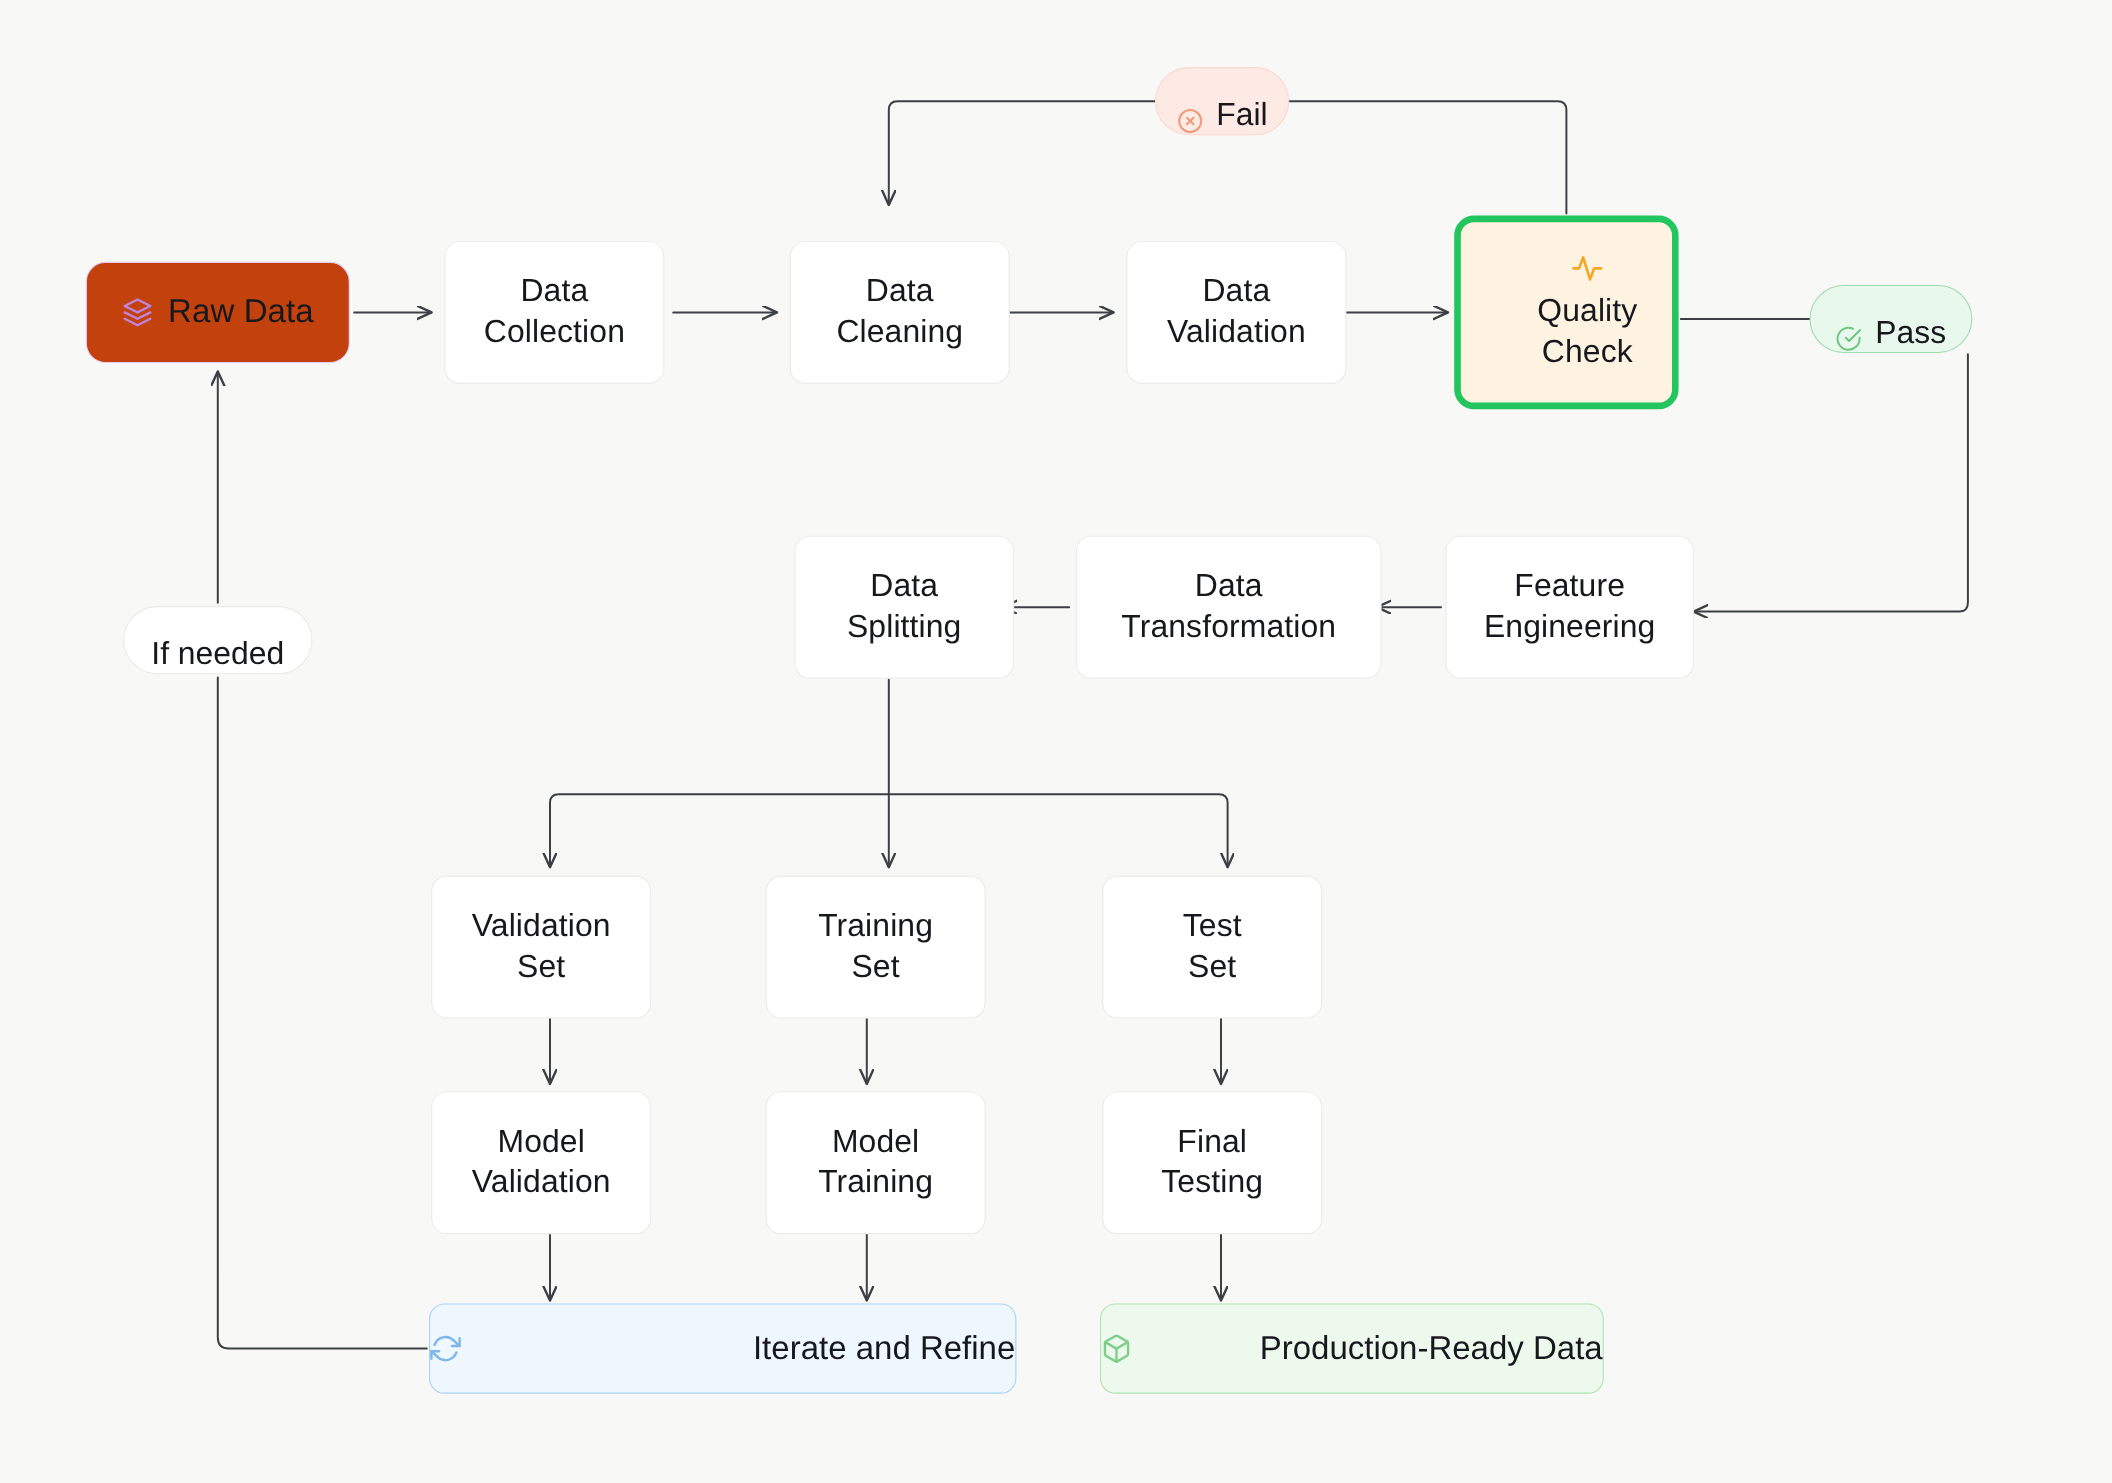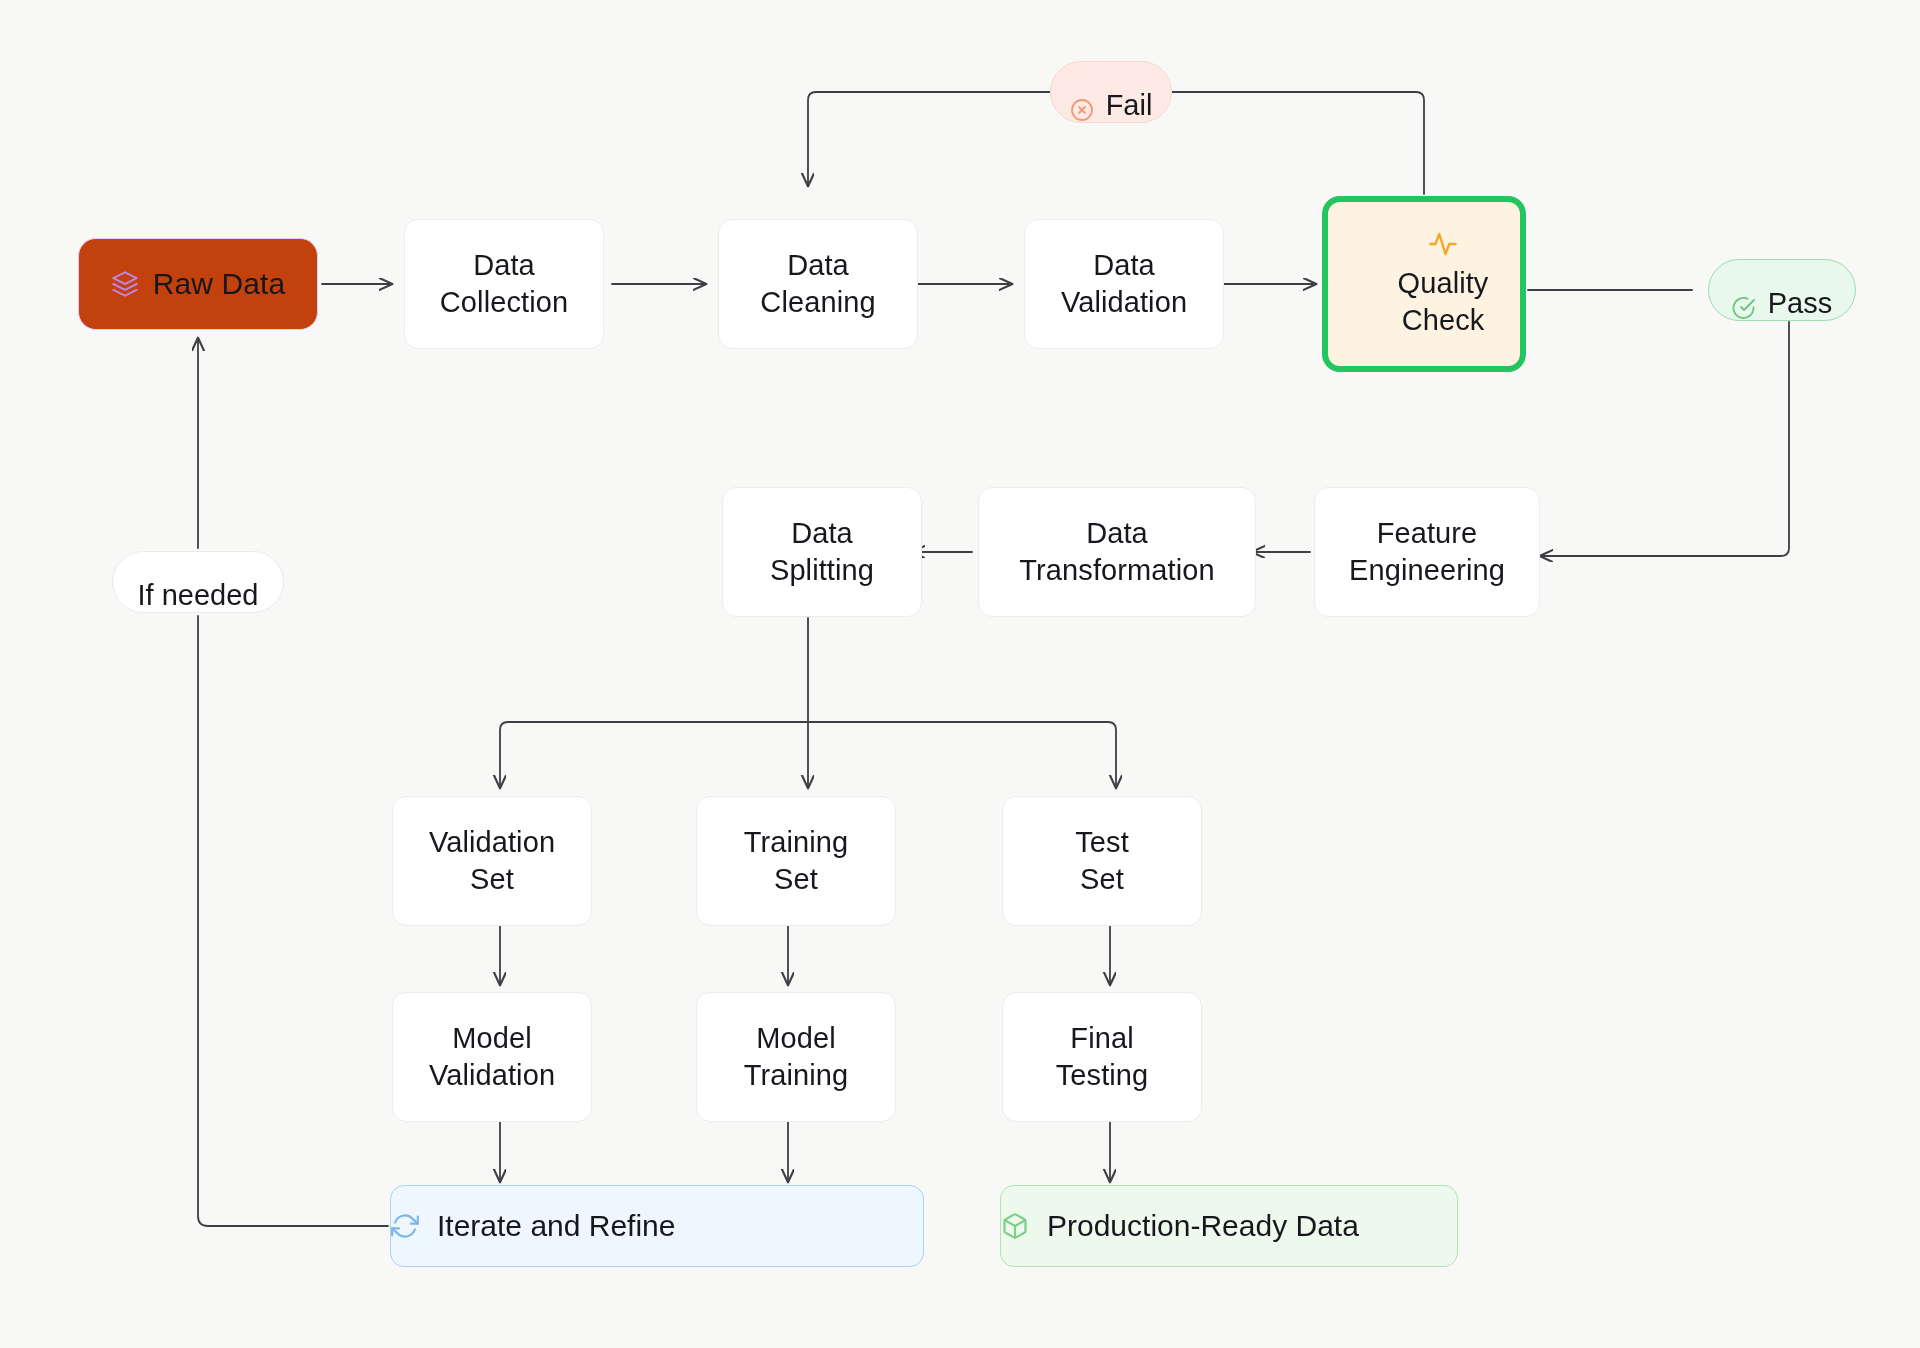--- a/index.html
+++ b/index.html
@@ -113,21 +113,21 @@
     background: #ffffff;
     border: 1px solid #eaeaea;
   }
 
   
   .result {
     position: absolute;
     box-sizing: border-box;
     display: flex;
     align-items: center;
-    justify-content: flex-start;
+    justify-content: space-between;
     gap: 18px;
     height: 82px;
     border-radius: 14px;
     font-size: 30px;
     color: #16181d;
   }
   .result.iterate {
     background: #eef6fe;
     border: 1px solid #a9d3f5;
   }
@@ -296,21 +296,21 @@
     <span class="icon">
       <svg width="24" height="24" viewBox="0 0 24 24" fill="none" stroke="#f09a7a" stroke-width="1.8" stroke-linecap="round" stroke-linejoin="round">
         <circle cx="12" cy="12" r="10"></circle>
         <line x1="15" y1="9" x2="9" y2="15"></line>
         <line x1="9" y1="9" x2="15" y2="15"></line>
       </svg>
     </span>
     <span class="lbl">Fail</span>
   </div>
 
-  <div class="badge pass" style="left:1708px; top:259px; width:148px;">
+  <div class="badge pass" style="left:1645px; top:259px; width:148px;">
     <span class="icon">
       <svg width="24" height="24" viewBox="0 0 24 24" fill="none" stroke="#6cc67d" stroke-width="1.8" stroke-linecap="round" stroke-linejoin="round">
         <path d="M21.5 11.1V12a10 10 0 1 1-5.93-9.14"></path>
         <polyline points="22 4 12 14.01 9 11.01"></polyline>
       </svg>
     </span>
     <span class="lbl">Pass</span>
   </div>
 
   <div class="badge plain" style="left:112px; top:551px; width:172px;">

